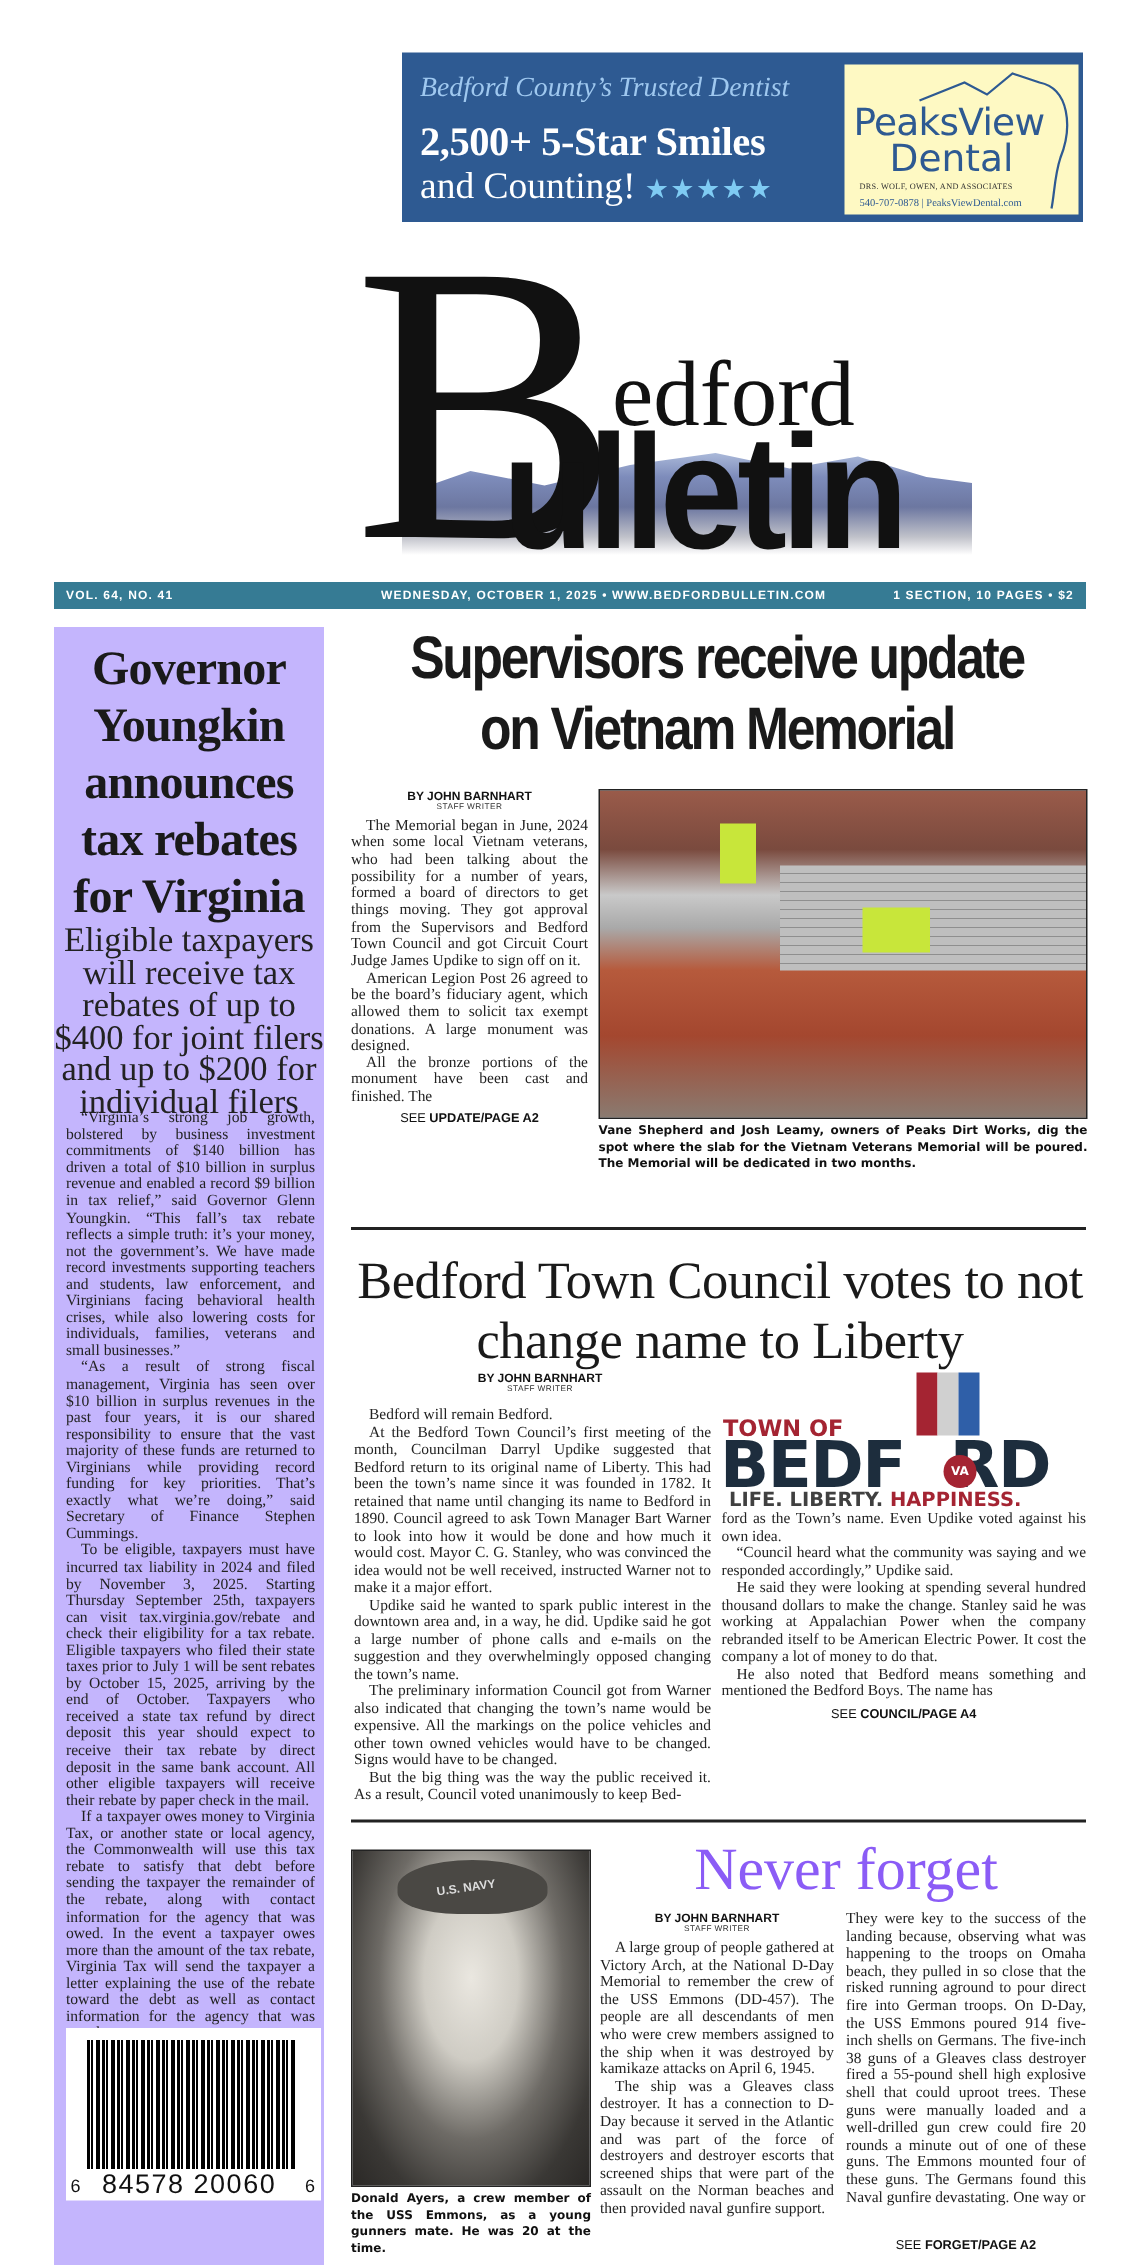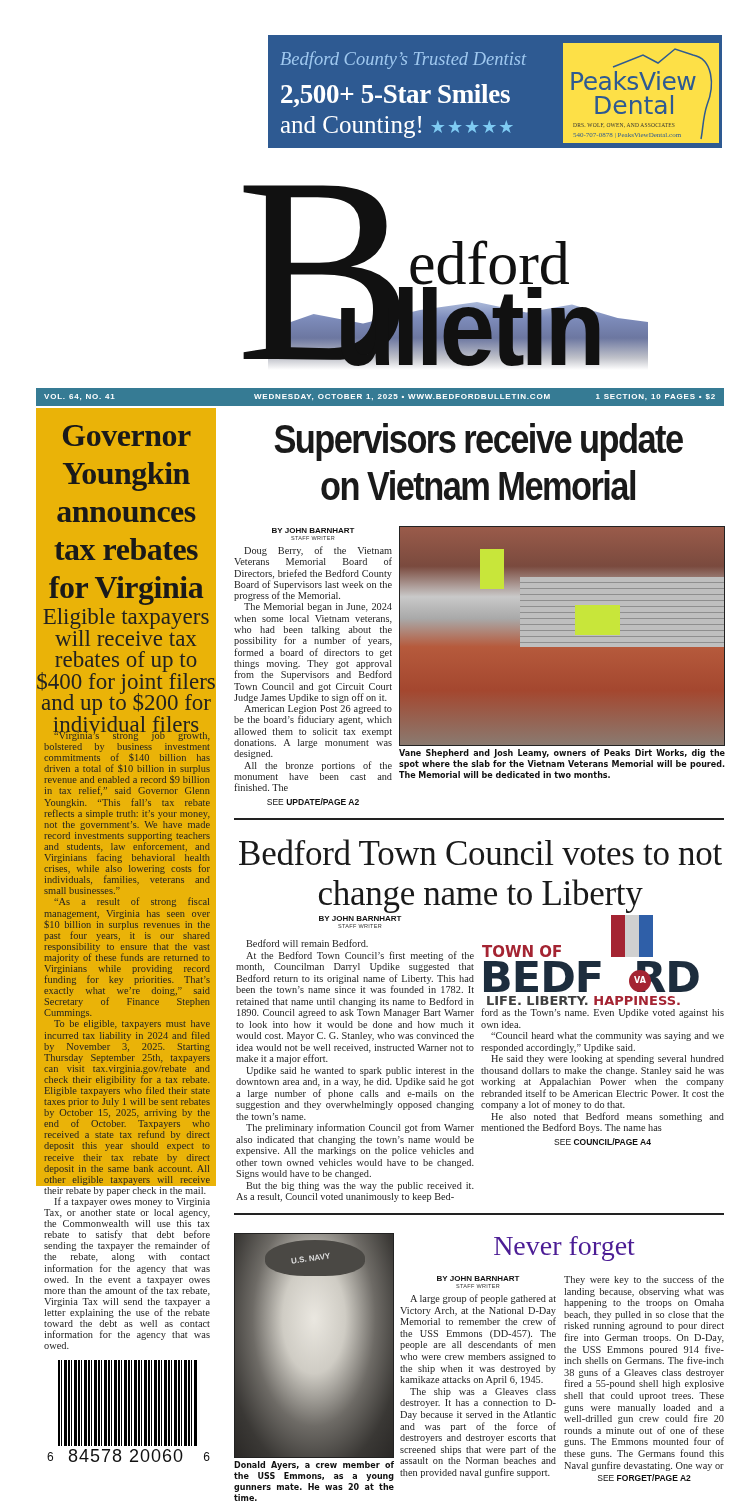--- a/index.html
+++ b/index.html
@@ -4,35 +4,35 @@
 <style>
   html,body{margin:0;padding:0;background:#fff;}
   body{width:756px;height:1512px;position:relative;overflow:hidden;font-family:"Liberation Serif",serif;color:#1a1a1a;}
   .abs{position:absolute;}
   
   .ad{left:268px;top:35px;width:454px;height:113px;background:#2e5a92;}
   .ad-tag{left:12px;top:14px;font-style:italic;color:#9fc8ef;font-size:18.5px;white-space:nowrap;}
   .ad-big{left:12px;top:44px;color:#fff;font-size:27px;font-weight:bold;white-space:nowrap;letter-spacing:-0.3px;}
   .ad-count{left:12px;top:76px;color:#fff;font-size:25px;white-space:nowrap;}
   .ad-stars{color:#7fcbf3;font-size:18px;letter-spacing:1px;margin-left:6px;}
-  .ad-logo{left:295px;top:8px;width:156px;height:100px;background:#fde047;}
+  .ad-logo{left:295px;top:8px;width:156px;height:100px;background:#fef9c3;}
   .ad-peaks{left:6px;top:24px;font-family:"DejaVu Sans",sans-serif;color:#2e5a92;font-size:25px;white-space:nowrap;letter-spacing:-0.5px;}
   .ad-dental{left:30px;top:48px;font-family:"DejaVu Sans",sans-serif;color:#2e5a92;font-size:25px;}
   .ad-drs{left:10px;top:79px;font-size:5.5px;color:#333;white-space:nowrap;letter-spacing:0.2px;}
   .ad-phone{left:10px;top:88px;font-size:7px;color:#2e5a92;white-space:nowrap;}
   
   .mast-B{left:236px;top:170px;font-family:"Liberation Serif",serif;font-size:265px;line-height:200px;color:#111;letter-spacing:-4px;}
   .mast-mtn{left:268px;top:290px;width:380px;height:80px;background:linear-gradient(180deg,#c7d7ef 0%,#6f7fb3 35%,#5c6896 60%,#b9bbc4 85%,#fff 100%);clip-path:polygon(0 50%,12% 30%,25% 42%,40% 25%,55% 15%,68% 28%,80% 18%,92% 35%,100% 40%,100% 100%,0 100%);opacity:.9;}
   .mast-edford{left:408px;top:228px;font-size:62px;color:#111;font-family:"Liberation Serif",serif;}
   .mast-ulletin{left:335px;top:283px;font-size:108px;line-height:90px;font-weight:bold;color:#111;font-family:"Liberation Sans",sans-serif;letter-spacing:-4px;transform:scaleX(0.92);transform-origin:left;}
   
   .dateline{left:36px;top:388px;width:688px;height:18px;background:#367b94;color:#fff;font-family:"Liberation Sans",sans-serif;font-weight:bold;font-size:8px;letter-spacing:0.8px;}
   .dateline span{position:absolute;top:4px;}
   
-  .leftcol{left:36px;top:408px;width:180px;height:778px;background:#eab308;}
+  .leftcol{left:36px;top:418px;width:180px;height:1092px;background:#c4b5fd;}
   .gov-head{left:0;top:8px;width:180px;text-align:center;font-weight:bold;font-size:32px;line-height:38px;color:#1a1a1a;letter-spacing:-0.5px;}
   .gov-sub{left:0;top:198px;width:180px;text-align:center;font-size:23px;line-height:21.5px;color:#222;}
   .gov-body{left:8px;top:322px;width:166px;font-size:10.4px;line-height:11.1px;text-align:justify;color:#222;}
   .gov-body p{margin:0;text-indent:10px;}
   .barcode{left:8px;top:1352px;width:170px;height:115px;background:#fff;}
   .bars{left:14px;top:8px;width:140px;height:86px;background:repeating-linear-gradient(90deg,#000 0,#000 2px,#fff 2px,#fff 3px,#000 3px,#000 4px,#fff 4px,#fff 6px,#000 6px,#000 9px,#fff 9px,#fff 10px);}
   .bar-num{left:0;top:94px;width:170px;font-family:"Liberation Sans",sans-serif;font-size:18px;color:#111;}
   
   .sup-head{left:228px;top:416px;width:500px;text-align:center;font-family:"Liberation Sans",sans-serif;font-weight:bold;font-size:40px;line-height:47px;letter-spacing:-1.8px;transform:scaleX(0.86);transform-origin:center top;color:#1a1a1a;}
   .byline{font-family:"Liberation Sans",sans-serif;font-weight:bold;font-size:8px;text-align:center;color:#111;}
@@ -50,21 +50,21 @@
   
   .tc-head{left:236px;top:834px;width:488px;text-align:center;font-size:35px;line-height:40px;color:#1a1a1a;letter-spacing:-0.3px;}
   .logo{left:480px;top:915px;width:245px;height:92px;}
   .ribbon{left:131px;top:0;width:42px;height:50px;}
   .ribbon div{position:absolute;top:0;width:14px;height:42px;}
   .town-of{left:2px;top:28px;font-family:"DejaVu Sans",sans-serif;font-weight:bold;font-size:15px;color:#a42432;}
   .bedford-big{left:0;top:42px;font-family:"DejaVu Sans",sans-serif;font-weight:bold;font-size:43px;line-height:40px;color:#1d2d3d;letter-spacing:-1px;}
   .va{left:149px;top:55px;width:22px;height:22px;border-radius:50%;background:#a42432;color:#fff;font-family:"DejaVu Sans",sans-serif;font-size:8px;font-weight:bold;text-align:center;line-height:22px;}
   .tagline{left:6px;top:78px;font-family:"DejaVu Sans",sans-serif;font-weight:bold;font-size:13px;white-space:nowrap;}
   
-  .nf-head{left:404px;top:1226px;width:320px;text-align:center;font-size:28px;line-height:40px;color:#4c1d95;}
+  .nf-head{left:404px;top:1226px;width:320px;text-align:center;font-size:40px;line-height:40px;color:#8b5cf6;}
   .photo2{left:234px;top:1233px;width:158px;height:223px;border:1px solid #222;background:radial-gradient(ellipse at 50% 38%,#eae7e0 0%,#cfccc4 28%,#6e6b66 55%,#3a3835 80%,#2a2826 100%);}
   .hat{left:30px;top:6px;width:100px;height:36px;border-radius:50% 50% 40% 40%;background:#4a4844;}
   .hat span{position:absolute;left:26px;top:14px;font-family:"Liberation Sans",sans-serif;font-size:8px;color:#ddd;font-weight:bold;transform:rotate(-8deg);}
   .cap2{left:234px;top:1460px;width:160px;font-family:"DejaVu Sans",sans-serif;font-weight:bold;font-size:8px;line-height:11px;color:#111;text-align:justify;}
 </style>
 </head>
 <body>
 
 <div class="abs ad">
   <div class="abs ad-tag">Bedford County’s Trusted Dentist</div>
@@ -111,21 +111,20 @@
     <span style="position:absolute;left:24px;letter-spacing:1px">84578 20060</span>
     <span style="position:absolute;right:4px;font-size:12px;top:4px">6</span>
   </div>
 </div>
 
 <div class="abs sup-head">Supervisors receive update on Vietnam Memorial</div>
 <div class="abs" style="left:234px;top:526px;width:158px">
   <div class="byline">BY JOHN BARNHART</div>
   <div class="staff">STAFF WRITER</div>
   <div class="body" style="margin-top:4px">
-    <p>Doug Berry, of the Vietnam Veterans Memorial Board of Directors, briefed the Bedford County Board of Supervisors last week on the progress of the Memorial.</p>
     <p>The Memorial began in June, 2024 when some local Vietnam veterans, who had been talking about the possibility for a number of years, formed a board of directors to get things moving. They got approval from the Supervisors and Bedford Town Council and got Circuit Court Judge James Updike to sign off on it.</p>
     <p>American Legion Post 26 agreed to be the board’s fiduciary agent, which allowed them to solicit tax exempt donations. A large monument was designed.</p>
     <p>All the bronze portions of the monument have been cast and finished. The</p>
   </div>
   <div class="see" style="margin-top:3px"><span>SEE </span><b>UPDATE/PAGE A2</b></div>
 </div>
 <div class="abs photo1">
   <div class="abs steps"></div>
   <div class="abs vest1"></div>
   <div class="abs vest2"></div>
@@ -179,14 +178,14 @@
   <div class="staff">STAFF WRITER</div>
   <div class="body" style="margin-top:4px;line-height:11.6px">
     <p>A large group of people gathered at Victory Arch, at the National D-Day Memorial to remember the crew of the USS Emmons (DD-457). The people are all descendants of men who were crew members assigned to the ship when it was destroyed by kamikaze attacks on April 6, 1945.</p>
     <p>The ship was a Gleaves class destroyer. It has a connection to D-Day because it served in the Atlantic and was part of the force of destroyers and destroyer escorts that screened ships that were part of the assault on the Norman beaches and then provided naval gunfire support.</p>
   </div>
 </div>
 <div class="abs" style="left:564px;top:1274px;width:160px">
   <div class="body" style="line-height:11.6px">
     <p style="text-indent:0">They were key to the success of the landing because, observing what was happening to the troops on Omaha beach, they pulled in so close that the risked running aground to pour direct fire into German troops. On D-Day, the USS Emmons poured 914 five-inch shells on Germans. The five-inch 38 guns of a Gleaves class destroyer fired a 55-pound shell high explosive shell that could uproot trees. These guns were manually loaded and a well-drilled gun crew could fire 20 rounds a minute out of one of these guns. The Emmons mounted four of these guns. The Germans found this Naval gunfire devastating. One way or</p>
   </div>
-  <div class="see" style="margin-top:2px"><span>SEE </span><b>FORGET/PAGE A2</b></div>
+  <div class="see" style="margin-top:20px"><span>SEE </span><b>FORGET/PAGE A2</b></div>
 </div>
 
 </body></html>

